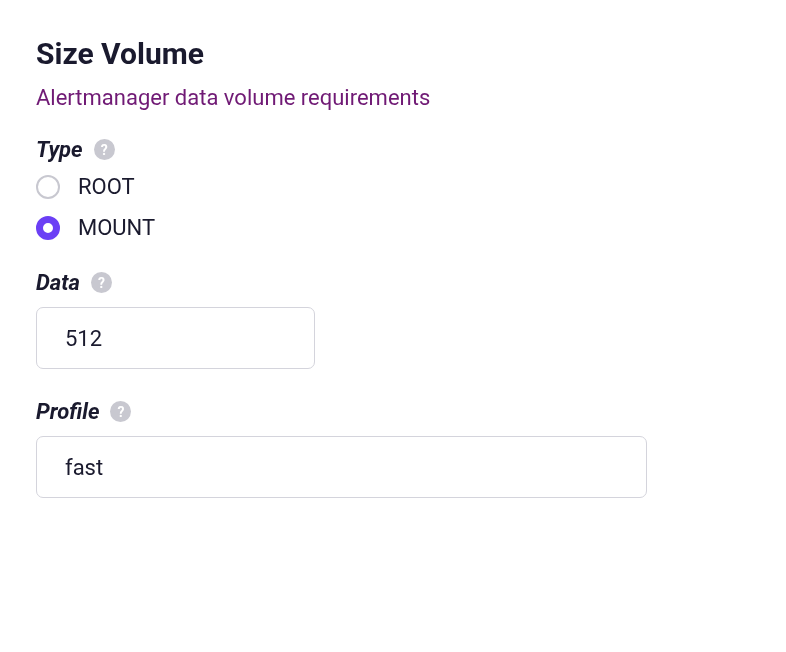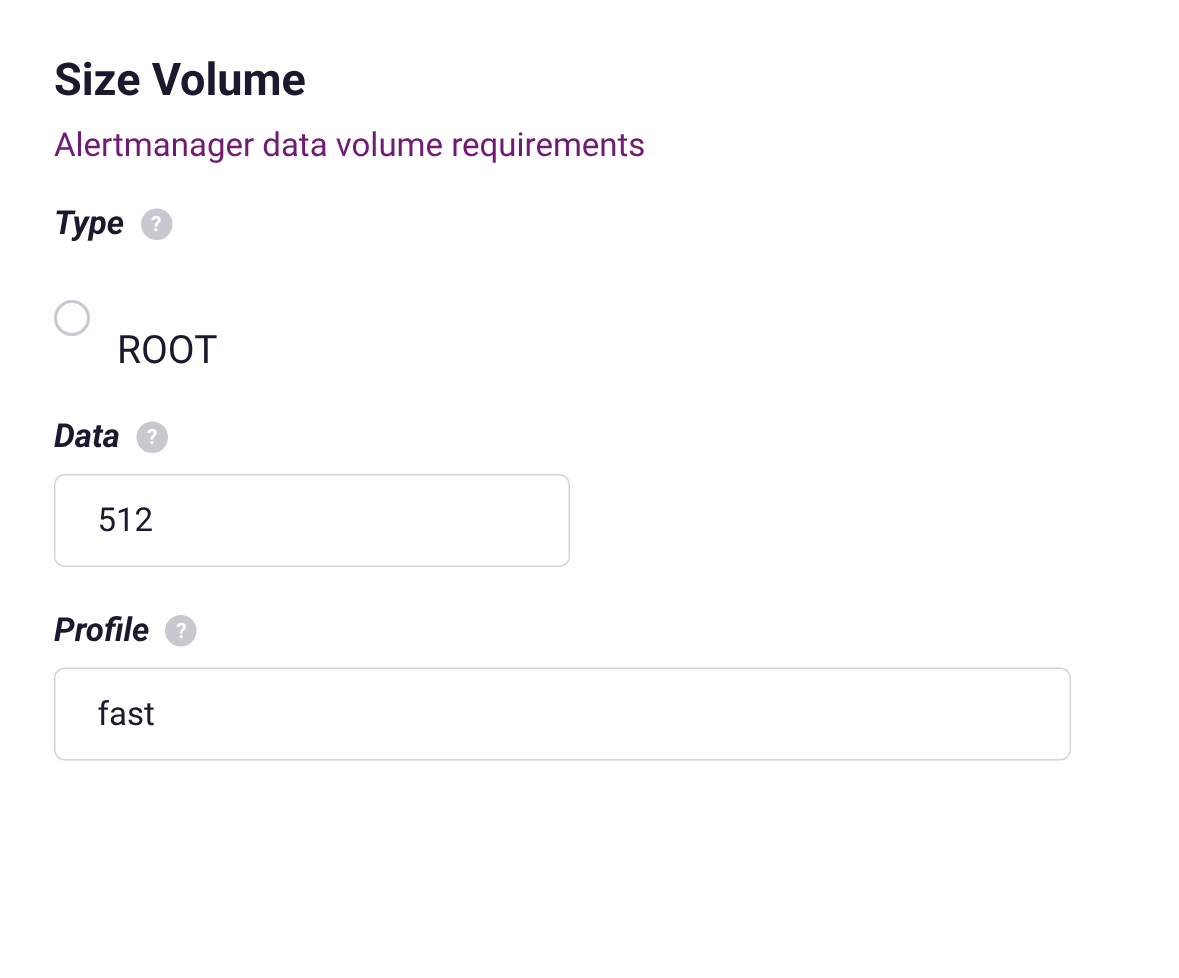--- a/index.html
+++ b/index.html
@@ -75,56 +75,59 @@
       align-items: center;
       justify-content: center;
       flex-shrink: 0;
       background: #ffffff;
     }
     .radio-outer.selected {
       border: 7px solid #6b3ff5;
       background: #ffffff;
     }
     .radio-label {
-      font-size: 26px;
+      font-size: 22px;
       color: #1a1a2e;
       font-weight: 400;
-      margin-top: 45px;
     }
     .text-input {
-      width: 344px;
+      width: 279px;
       height: 62px;
       border: 1px solid #d4d4dc;
       border-radius: 7px;
       padding: 0 28px;
       font-size: 22px;
       color: #1a1a2e;
       font-family: inherit;
       outline: none;
       background: #ffffff;
     }
     .text-input.full {
-      width: 678px;
+      width: 611px;
     }
   </style>
 </head>
 <body>
 
 <h2 class="section-title">Size Volume</h2>
 <p class="section-desc">Alertmanager data volume requirements</p>
 
 <div class="field-group">
   <div class="field-label-row">
     <span class="field-label">Type</span>
     <span class="help-icon">?</span>
   </div>
   <div class="radio-options">
     <div class="radio-row">
       <span class="radio-outer"></span>
       <span class="radio-label">ROOT</span>
+    </div>
+    <div class="radio-row">
+      <span class="radio-outer selected"></span>
+      <span class="radio-label">MOUNT</span>
     </div>
   </div>
 </div>
 
 <div class="field-group">
   <div class="field-label-row">
     <span class="field-label">Data</span>
     <span class="help-icon">?</span>
   </div>
   <input type="text" class="text-input" value="512" style="">

